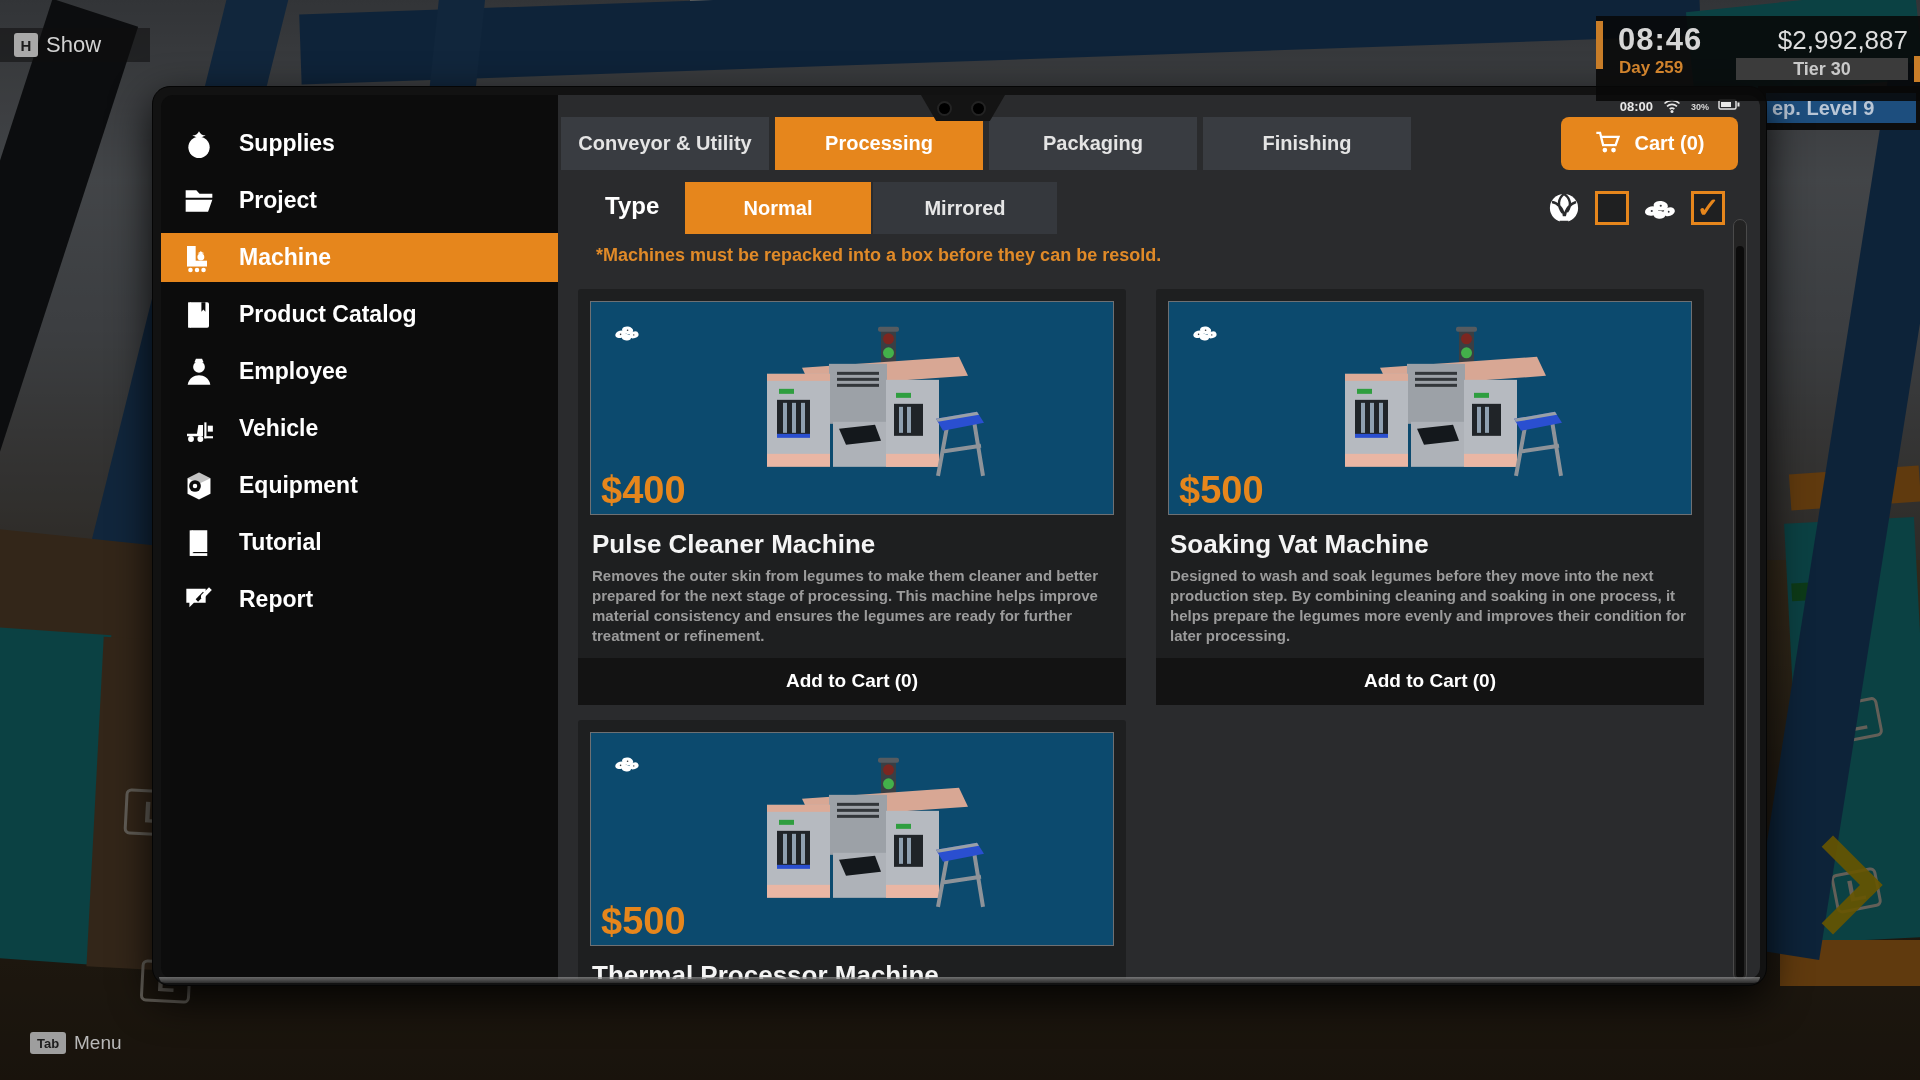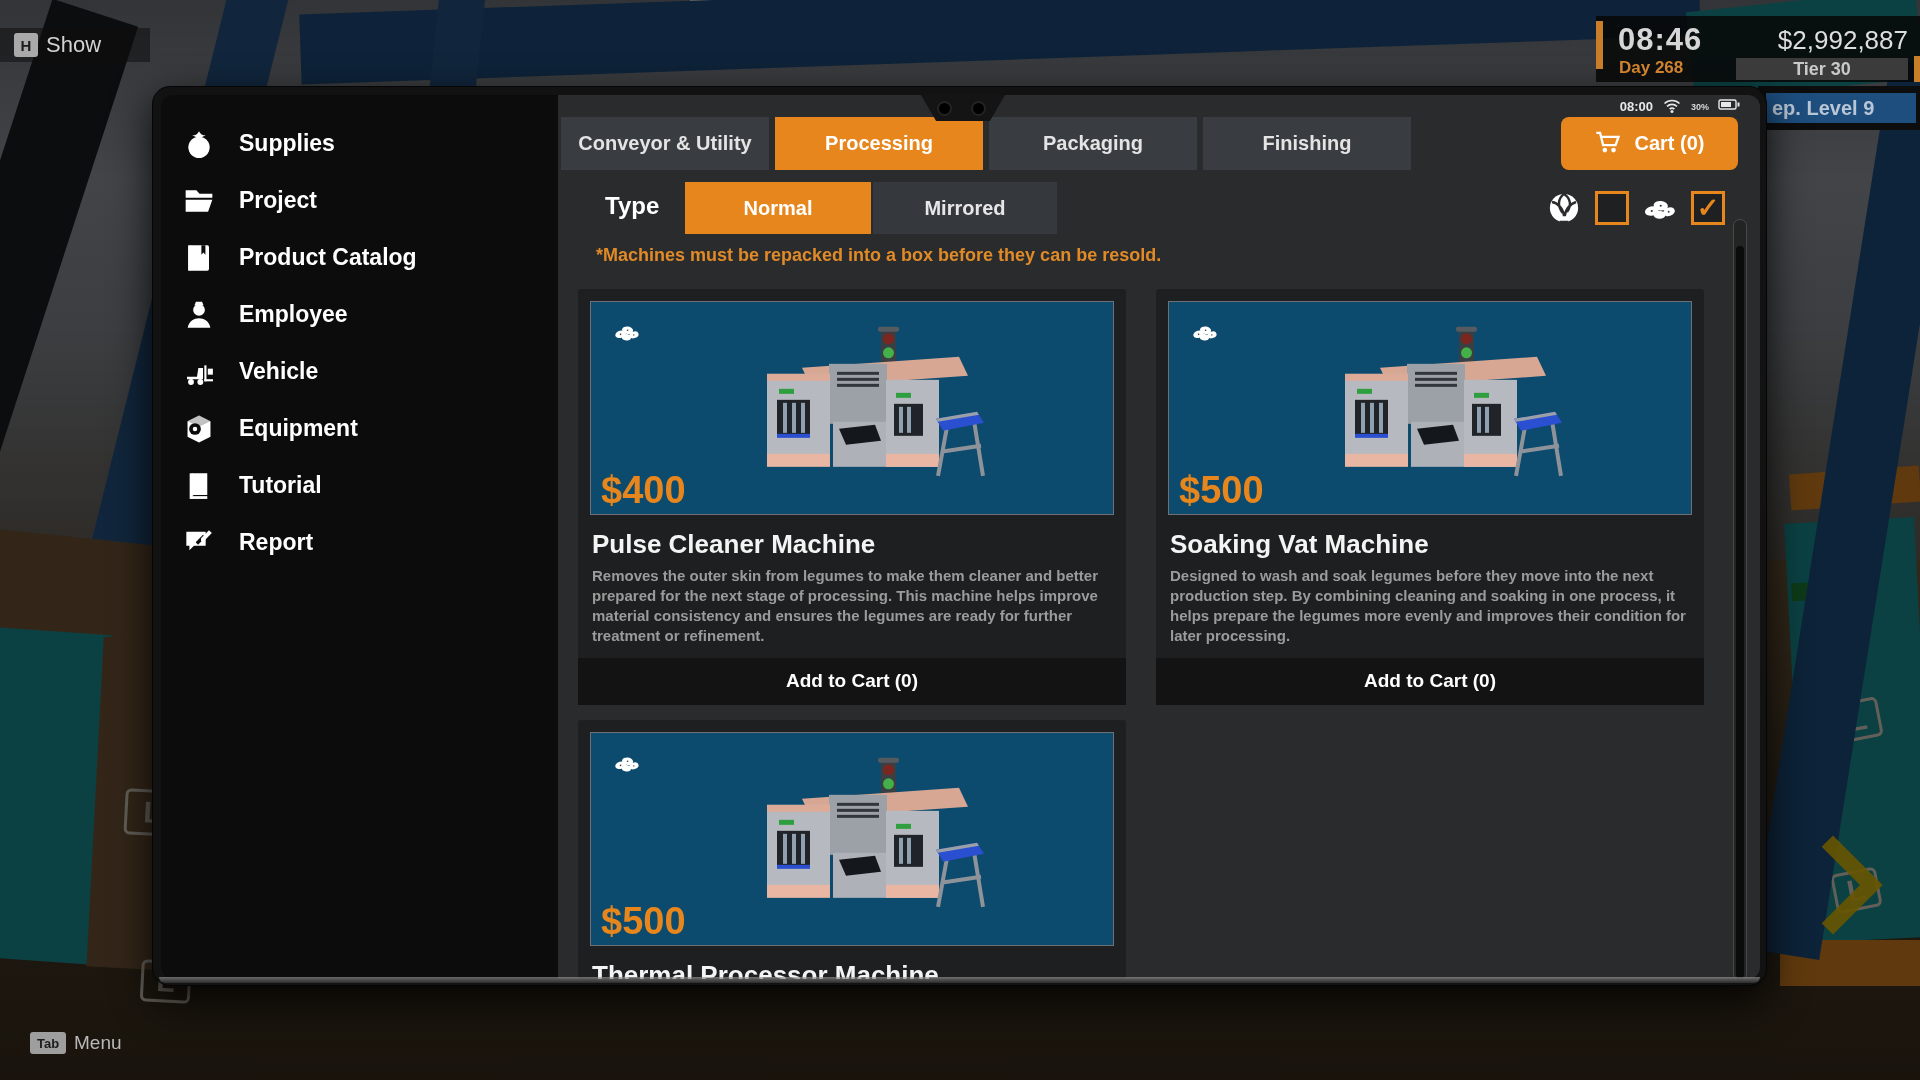--- a/index.html
+++ b/index.html
@@ -34,21 +34,21 @@
   .dim { position:absolute; inset:0; background:rgba(0,0,0,0.52); z-index:1; }
 
   
   .hud-show { position:absolute; left:0; top:28px; z-index:4; width:150px; height:34px;
     background:rgba(15,15,15,0.55); display:flex; align-items:center; gap:8px; padding-left:14px; }
   .keycap { background:#a9a9a9; color:#1c1c1c; font-weight:bold; border-radius:3px;
     display:inline-flex; align-items:center; justify-content:center; }
   .hud-show .keycap { width:24px; height:24px; font-size:15px; }
   .hud-show-label { color:#d2d2d2; font-size:22px; }
 
-  .hud-clock { position:absolute; left:1596px; top:16px; width:324px; height:66px; z-index:4;
+  .hud-clock { position:absolute; left:1596px; top:16px; width:324px; height:85px; z-index:4;
     background:rgba(8,8,8,0.88); }
   .hud-clock-accent { position:absolute; left:0; top:5px; width:7px; height:48px; background:#c87d28; }
   .hud-time { position:absolute; left:22px; top:6px; color:#d6d6d6; font-size:31px; font-weight:bold; letter-spacing:1px; }
   .hud-day { position:absolute; left:23px; top:42px; color:#d0832d; font-size:17px; font-weight:bold; }
   .hud-money { position:absolute; right:12px; top:9px; color:#dedede; font-size:26px; }
   .hud-tier { position:absolute; right:12px; top:42px; width:172px; height:22px; background:#3b3b3b;
     color:#c9c9c9; font-size:18px; font-weight:bold; display:flex; align-items:center; justify-content:center; }
   .hud-tier-accent { position:absolute; right:0px; top:40px; width:6px; height:26px; background:#c87d28; }
 
   .hud-rep { position:absolute; left:1758px; top:86px; width:162px; height:44px; z-index:2; background:#0d0d0d; }
@@ -278,21 +278,21 @@
   <div class="dim"></div>
 
   <div class="hud-show">
     <span class="keycap">H</span>
     <span class="hud-show-label">Show</span>
   </div>
 
   <div class="hud-clock">
     <div class="hud-clock-accent"></div>
     <div class="hud-time">08:46</div>
-    <div class="hud-day">Day 268</div>
+    <div class="hud-day">Day 259</div>
     <div class="hud-money">$2,992,887</div>
     <div class="hud-tier-accent"></div>
     <div class="hud-tier">Tier 30</div>
   </div>
 
   <div class="hud-rep">
     <div class="hud-rep-bar">ep. Level 9</div>
   </div>
 
   <div class="hud-menu">
@@ -325,20 +325,28 @@
           </span>
         <span class="side-label">Supplies</span>
       </div>
       <div class="side-item">
         <span class="icon">
             <svg viewBox="0 0 24 24">
               <use href="#ic-folder"></use>
             </svg>
           </span>
         <span class="side-label">Project</span>
+      </div>
+      <div class="side-item active">
+        <span class="icon">
+            <svg viewBox="0 0 24 24">
+              <use href="#ic-machine"></use>
+            </svg>
+          </span>
+        <span class="side-label">Machine</span>
       </div>
       <div class="side-item">
         <span class="icon">
             <svg viewBox="0 0 24 24">
               <use href="#ic-book"></use>
             </svg>
           </span>
         <span class="side-label">Product Catalog</span>
       </div>
       <div class="side-item">

